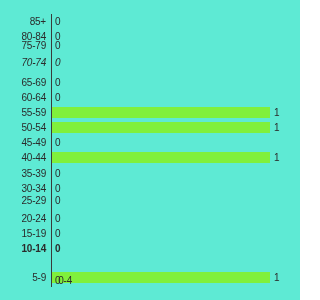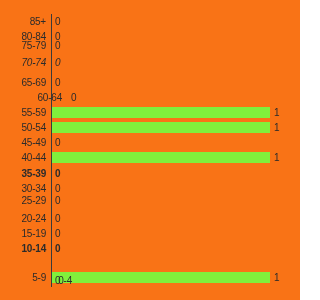--- a/index.html
+++ b/index.html
@@ -11,21 +11,21 @@
     width: 300px;
     height: 300px;
     font-family: "Liberation Sans", sans-serif;
     overflow: hidden;
   }
 
   #chart-root {
     position: relative;
     width: 300px;
     height: 300px;
-    background: #f97316;
+    background: #5eead4;
   }
 
   
   #plot-area {
     position: absolute;
     left: 0;
     top: 14px;
     width: 300px;
     height: 273px;
   }
@@ -112,21 +112,21 @@
           <div class="val-label zero">0</div>
         </div>
         <div class="bar-row" style="top: 41px; font-style: italic;">
           <div class="cat-label">70-74</div>
           <div class="val-label zero">0</div>
         </div>
         <div class="bar-row" style="top: 60.6px;">
           <div class="cat-label">65-69</div>
           <div class="val-label zero">0</div>
         </div>
-        <div class="bar-row" style="top: 75.75px; margin-left: 16px;">
+        <div class="bar-row" style="top: 75.75px;">
           <div class="cat-label">60-64</div>
           <div class="val-label zero">0</div>
         </div>
         <div class="bar-row" style="top: 90.9px;">
           <div class="cat-label">55-59</div>
           <div class="bar-track">
             <div class="bar-fill" style="width: 218px; background: rgb(128, 240, 60);"></div>
           </div>
           <div class="val-label nonzero">1</div>
         </div>
@@ -141,21 +141,21 @@
           <div class="cat-label">45-49</div>
           <div class="val-label zero">0</div>
         </div>
         <div class="bar-row" style="top: 136.35px;">
           <div class="cat-label">40-44</div>
           <div class="bar-track">
             <div class="bar-fill" style="width: 218px; background: rgb(128, 240, 60);"></div>
           </div>
           <div class="val-label nonzero">1</div>
         </div>
-        <div class="bar-row" style="top: 151.5px; font-weight: bold;">
+        <div class="bar-row" style="top: 151.5px;">
           <div class="cat-label">35-39</div>
           <div class="val-label zero">0</div>
         </div>
         <div class="bar-row" style="top: 166.65px;">
           <div class="cat-label">30-34</div>
           <div class="val-label zero">0</div>
         </div>
         <div class="bar-row" style="top: 179px;">
           <div class="cat-label">25-29</div>
           <div class="val-label zero">0</div>

